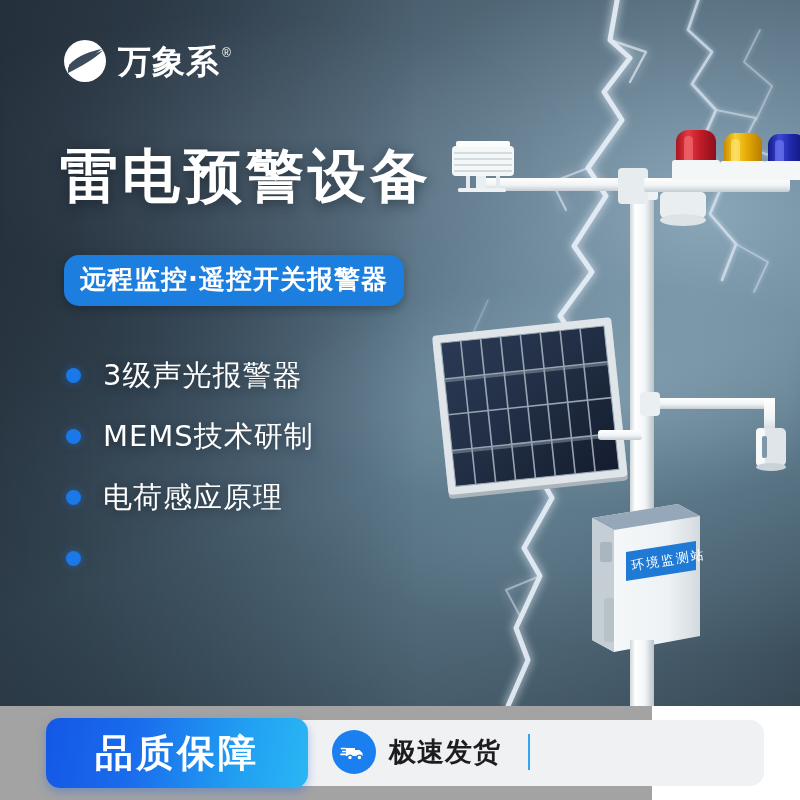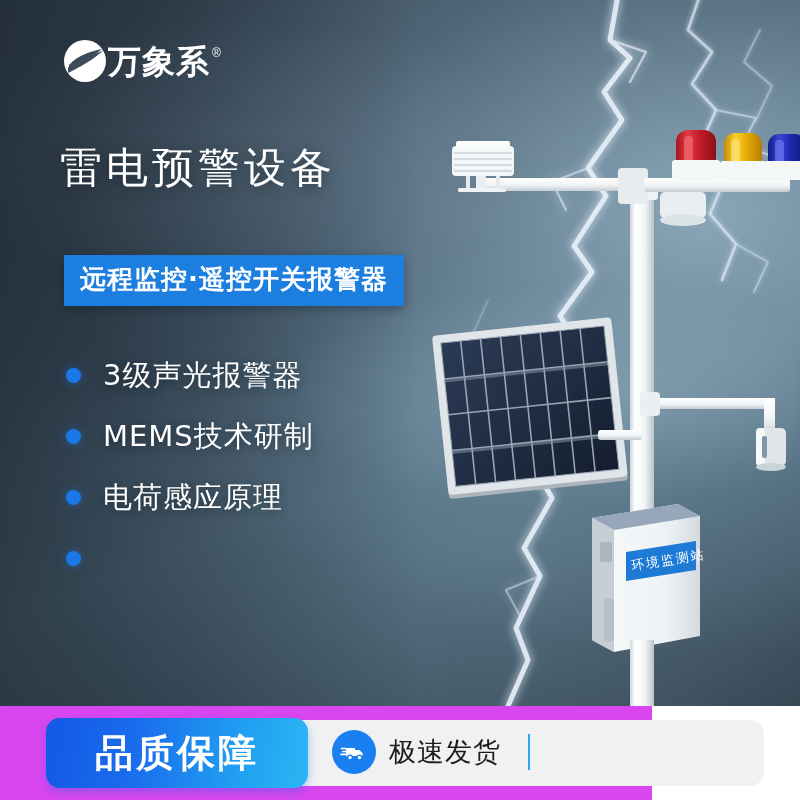--- a/index.html
+++ b/index.html
@@ -19,58 +19,58 @@
         radial-gradient(55% 22% at 72% 56%, rgba(175,200,215,.30) 0%, rgba(0,0,0,0) 72%),
         radial-gradient(50% 20% at 25% 66%, rgba(95,118,140,.35) 0%, rgba(0,0,0,0) 72%);
        filter:blur(6px);}
   .vig{position:absolute;inset:0;background:linear-gradient(90deg,rgba(24,33,42,.60) 0%,rgba(24,33,42,.32) 26%,rgba(0,0,0,0) 52%);}
 
   
   .bolts{position:absolute;inset:0;}
   .bolts svg{position:absolute;left:0;top:0;}
 
   
-  .logo{position:absolute;left:62px;top:38px;display:flex;align-items:center;}
+  .logo{position:absolute;left:62px;top:38px;display:flex;align-items:center;gap:10px;}
   .logo-mark{width:46px;height:46px;position:relative;}
   .logo-text{display:flex;align-items:flex-start;}
   .logo-cn{color:#fff;font-size:33px;font-weight:bold;letter-spacing:1px;line-height:1;
            font-family:"DejaVu Sans","Liberation Sans",sans-serif;}
   .logo-r{color:#fff;font-size:12px;line-height:1;margin-top:2px;margin-left:2px;}
 
   
-  .headline{position:absolute;left:60px;top:145px;color:#fff;font-size:42px;font-weight:normal;
+  .headline{position:absolute;left:60px;top:145px;color:#fff;font-size:58px;font-weight:bold;
             letter-spacing:4px;line-height:1.1;text-shadow:0 3px 14px rgba(10,18,26,.55);
             font-family:"DejaVu Sans","Liberation Sans",sans-serif;text-align:center;}
   .subtitle{position:absolute;left:64px;top:255px;background:#1c7fe0;color:#fff;
             font-size:26px;font-weight:bold;letter-spacing:1px;padding:7px 16px 9px 16px;
-            border-radius:1px;box-shadow:0 3px 10px rgba(10,20,30,.35);
+            border-radius:15px;box-shadow:0 3px 10px rgba(10,20,30,.35);
             font-family:"DejaVu Sans","Liberation Sans",sans-serif;}
 
   
   .features{position:absolute;left:66px;top:345px;}
   .feat{display:flex;align-items:center;height:61px;}
   .feat-dot{width:15px;height:15px;border-radius:50%;background:#1a78e8;flex:0 0 auto;
             box-shadow:0 0 8px rgba(26,120,232,.5);}
   .feat-label{margin-left:22px;color:#fff;font-size:29px;font-weight:500;letter-spacing:1px;
               text-shadow:0 2px 8px rgba(10,18,26,.5);
               font-family:"DejaVu Sans","Liberation Sans",sans-serif;}
 
   
-  .trustbar{position:absolute;left:0;top:706px;width:652px;height:94px;background:#d946ef;}
+  .trustbar{position:absolute;left:0;top:706px;width:652px;height:94px;background:#a3a3a3;}
   .trust-track{position:absolute;left:46px;top:14px;width:718px;height:66px;background:#f0f1f3;border-radius:14px;}
   .quality{position:absolute;left:46px;top:12px;width:262px;height:70px;border-radius:14px;
            background:linear-gradient(100deg,#1358e6 0%,#1a6cec 34%,#21a0f2 74%,#2ab6f4 100%);
            box-shadow:0 4px 10px rgba(26,100,230,.35);display:flex;align-items:center;justify-content:center;}
   .quality span{color:#fff;font-size:38px;font-weight:bold;letter-spacing:3px;
                 font-family:"DejaVu Sans","Liberation Sans",sans-serif;}
   .trust-item{position:absolute;top:24px;display:flex;align-items:center;gap:13px;}
   .ti-1{left:332px;} .ti-2{left:558px;}
   .tcircle{width:44px;height:44px;border-radius:50%;background:#1a7fef;display:flex;
            align-items:center;justify-content:center;flex:0 0 auto;}
-  .tlabel{color:#1d1d1f;font-size:27px;font-weight:normal;letter-spacing:1px;
+  .tlabel{color:#1d1d1f;font-size:27px;font-weight:bold;letter-spacing:1px;
           font-family:"DejaVu Sans","Liberation Sans",sans-serif;}
   .tdiv{position:absolute;left:528px;top:28px;width:2px;height:36px;background:#2aa9f0;}
 </style>
 </head>
 <body>
 
 <div class="poster">
 
   <div class="hero">
     <div class="hero-sheen"></div>

